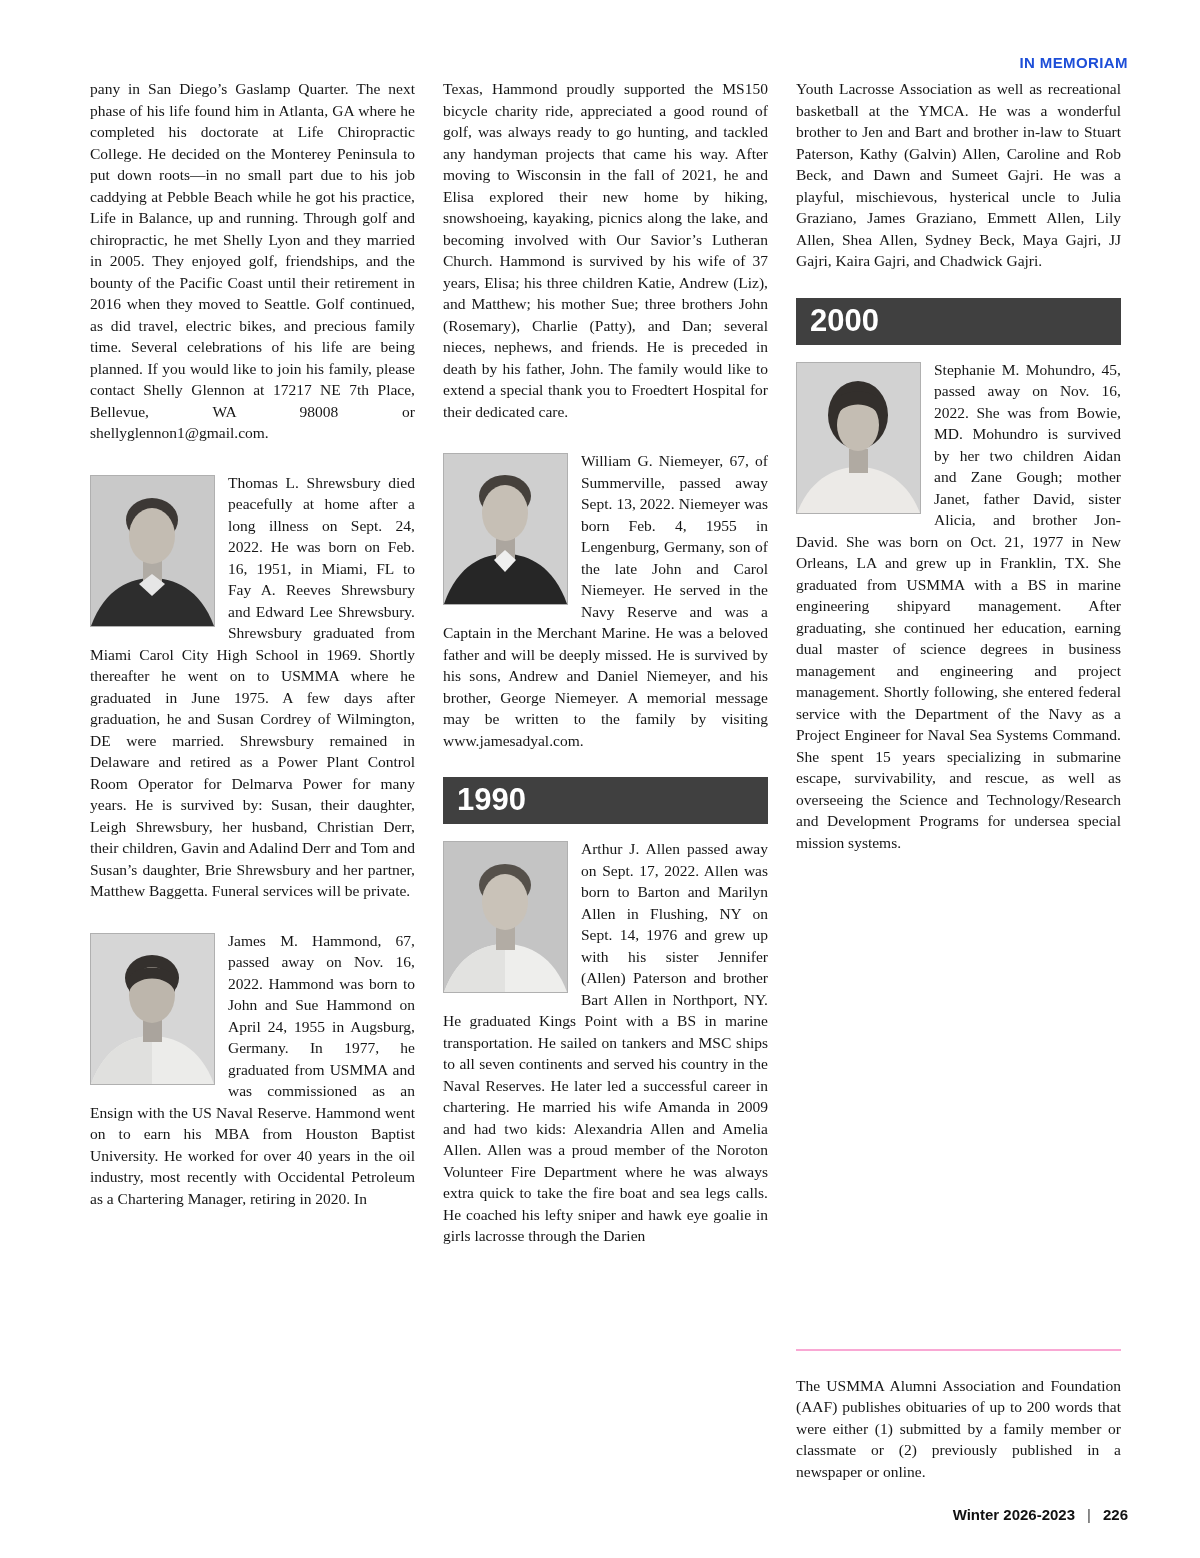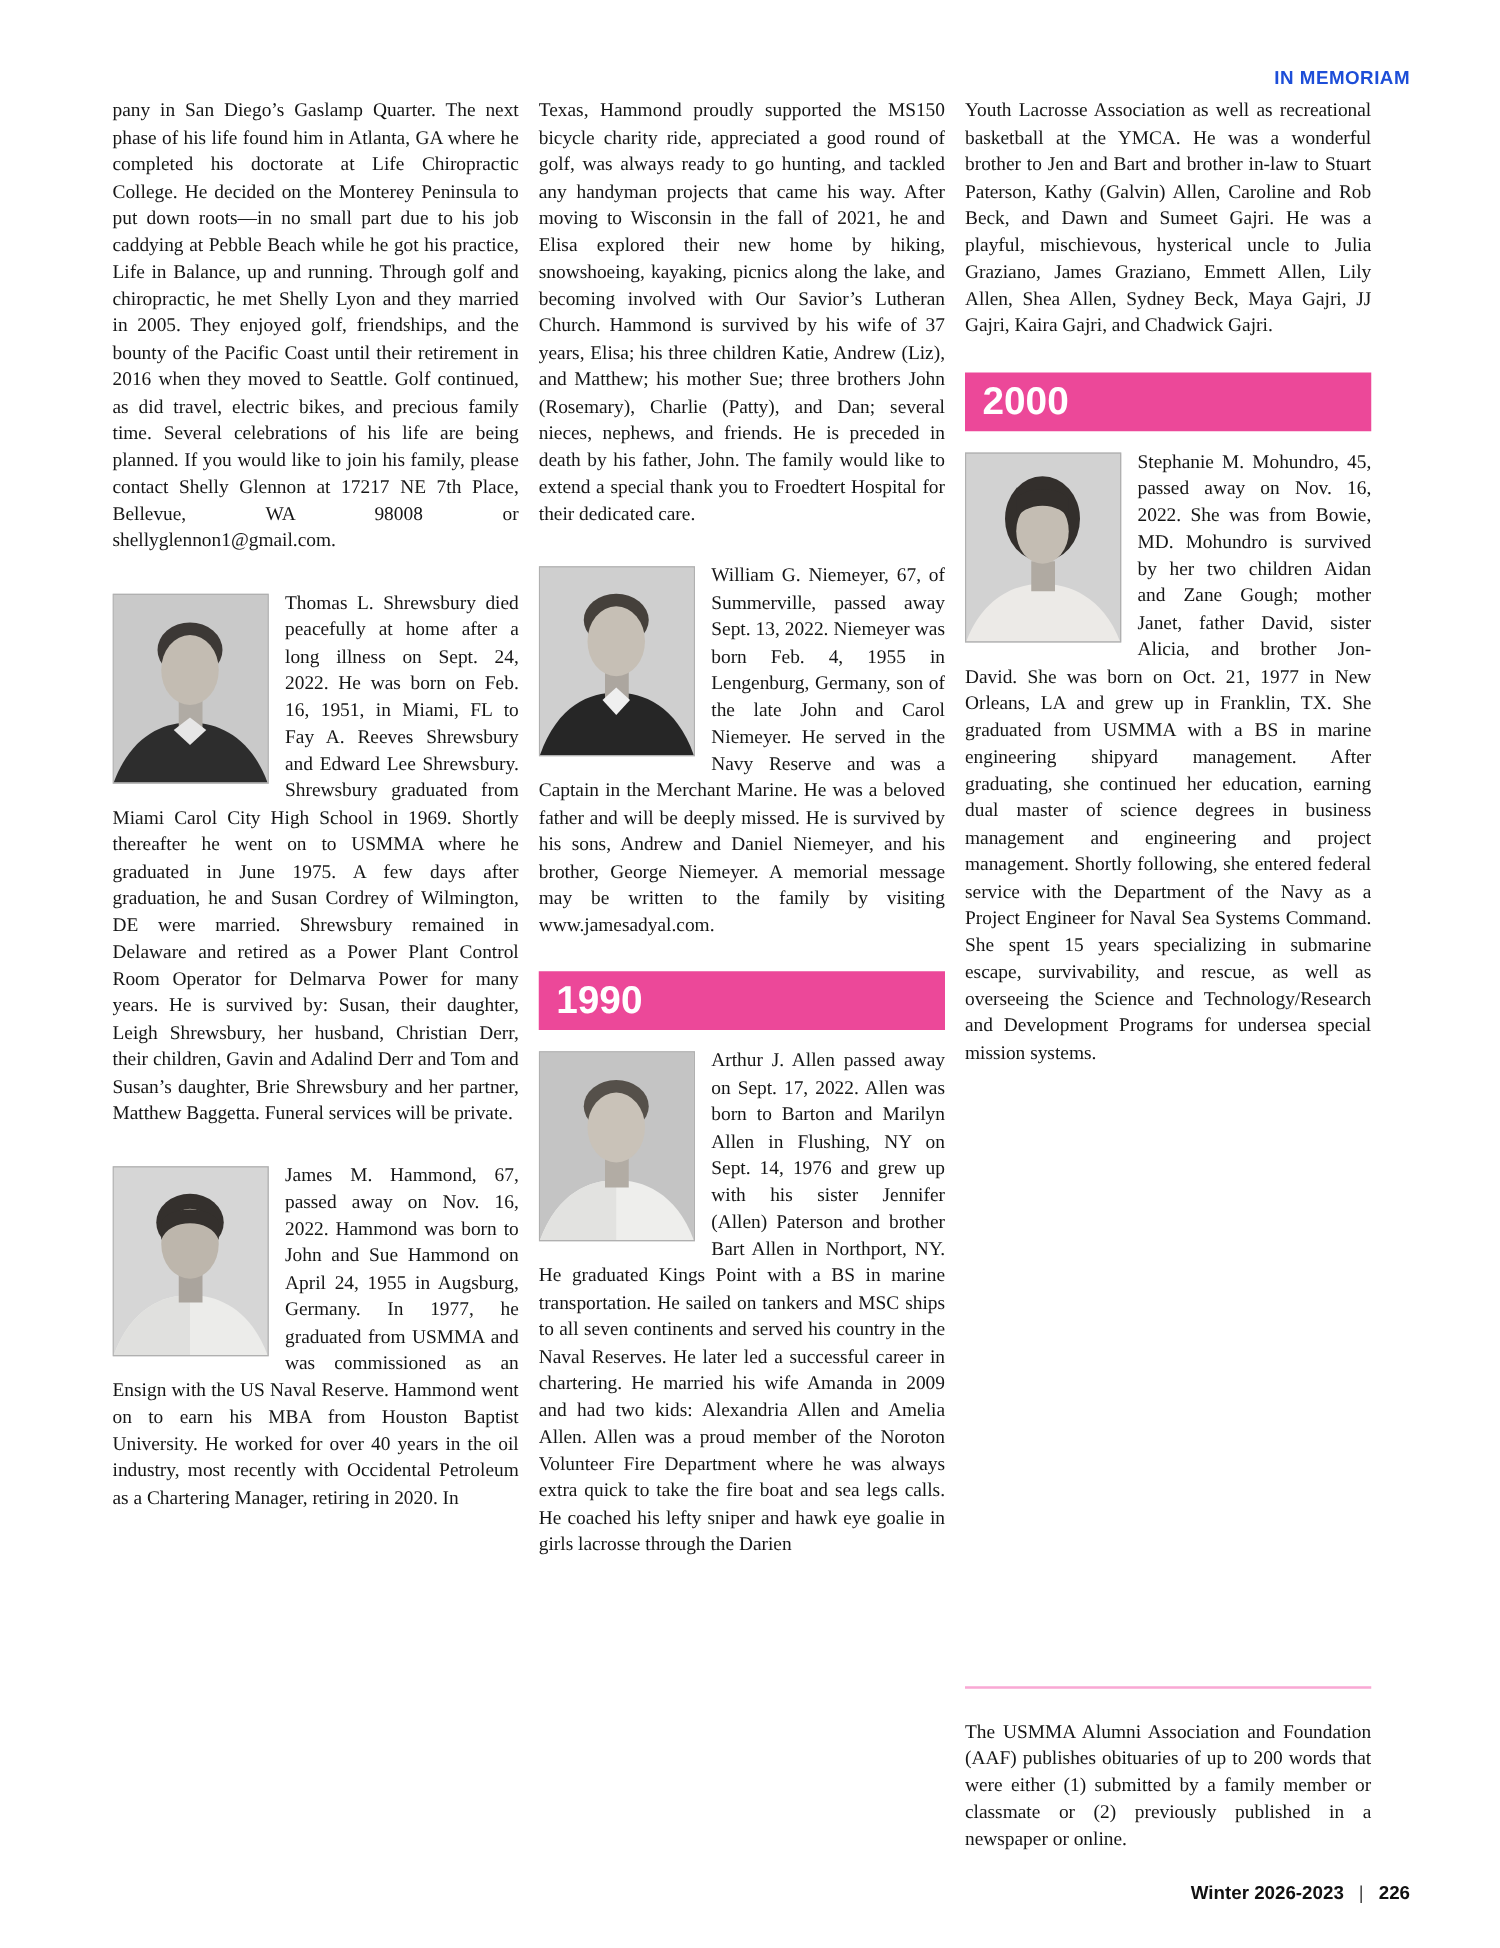--- a/index.html
+++ b/index.html
@@ -24,21 +24,21 @@
     color: #1d4ed8;
     margin-top: 32px;
   }
   .columns {
     position: absolute;
     top: 78px;
     left: 90px;
     width: 1039px;
     height: 1404px;
     display: flex;
-    gap: 16px;
+    gap: 28px;
   }
   .col {
     width: 325px;
     display: flex;
     flex-direction: column;
   }
   .body-text {
     font-size: 15.5px;
     line-height: 21.5px;
     text-align: justify;
@@ -53,21 +53,21 @@
     width: 125px;
     height: 152px;
     margin: 3px 13px 5px 0;
     background: #cccccc;
     border: 1px solid #b0b0b0;
   }
   .photo svg { display: block; width: 100%; height: 100%; }
   .obit-name { font-weight: 400; }
   .year-box {
     margin: 26px 0 14px 0;
-    background: #ec4899;
+    background: #404040;
     color: #ffffff;
     font-family: "Liberation Sans", sans-serif;
     font-weight: 700;
     font-size: 31px;
     line-height: 1;
     padding: 7px 10px 9px 14px;
   }
   .aaf {
     margin-top: auto;
     border-top: 2px solid #f9a8d4;

